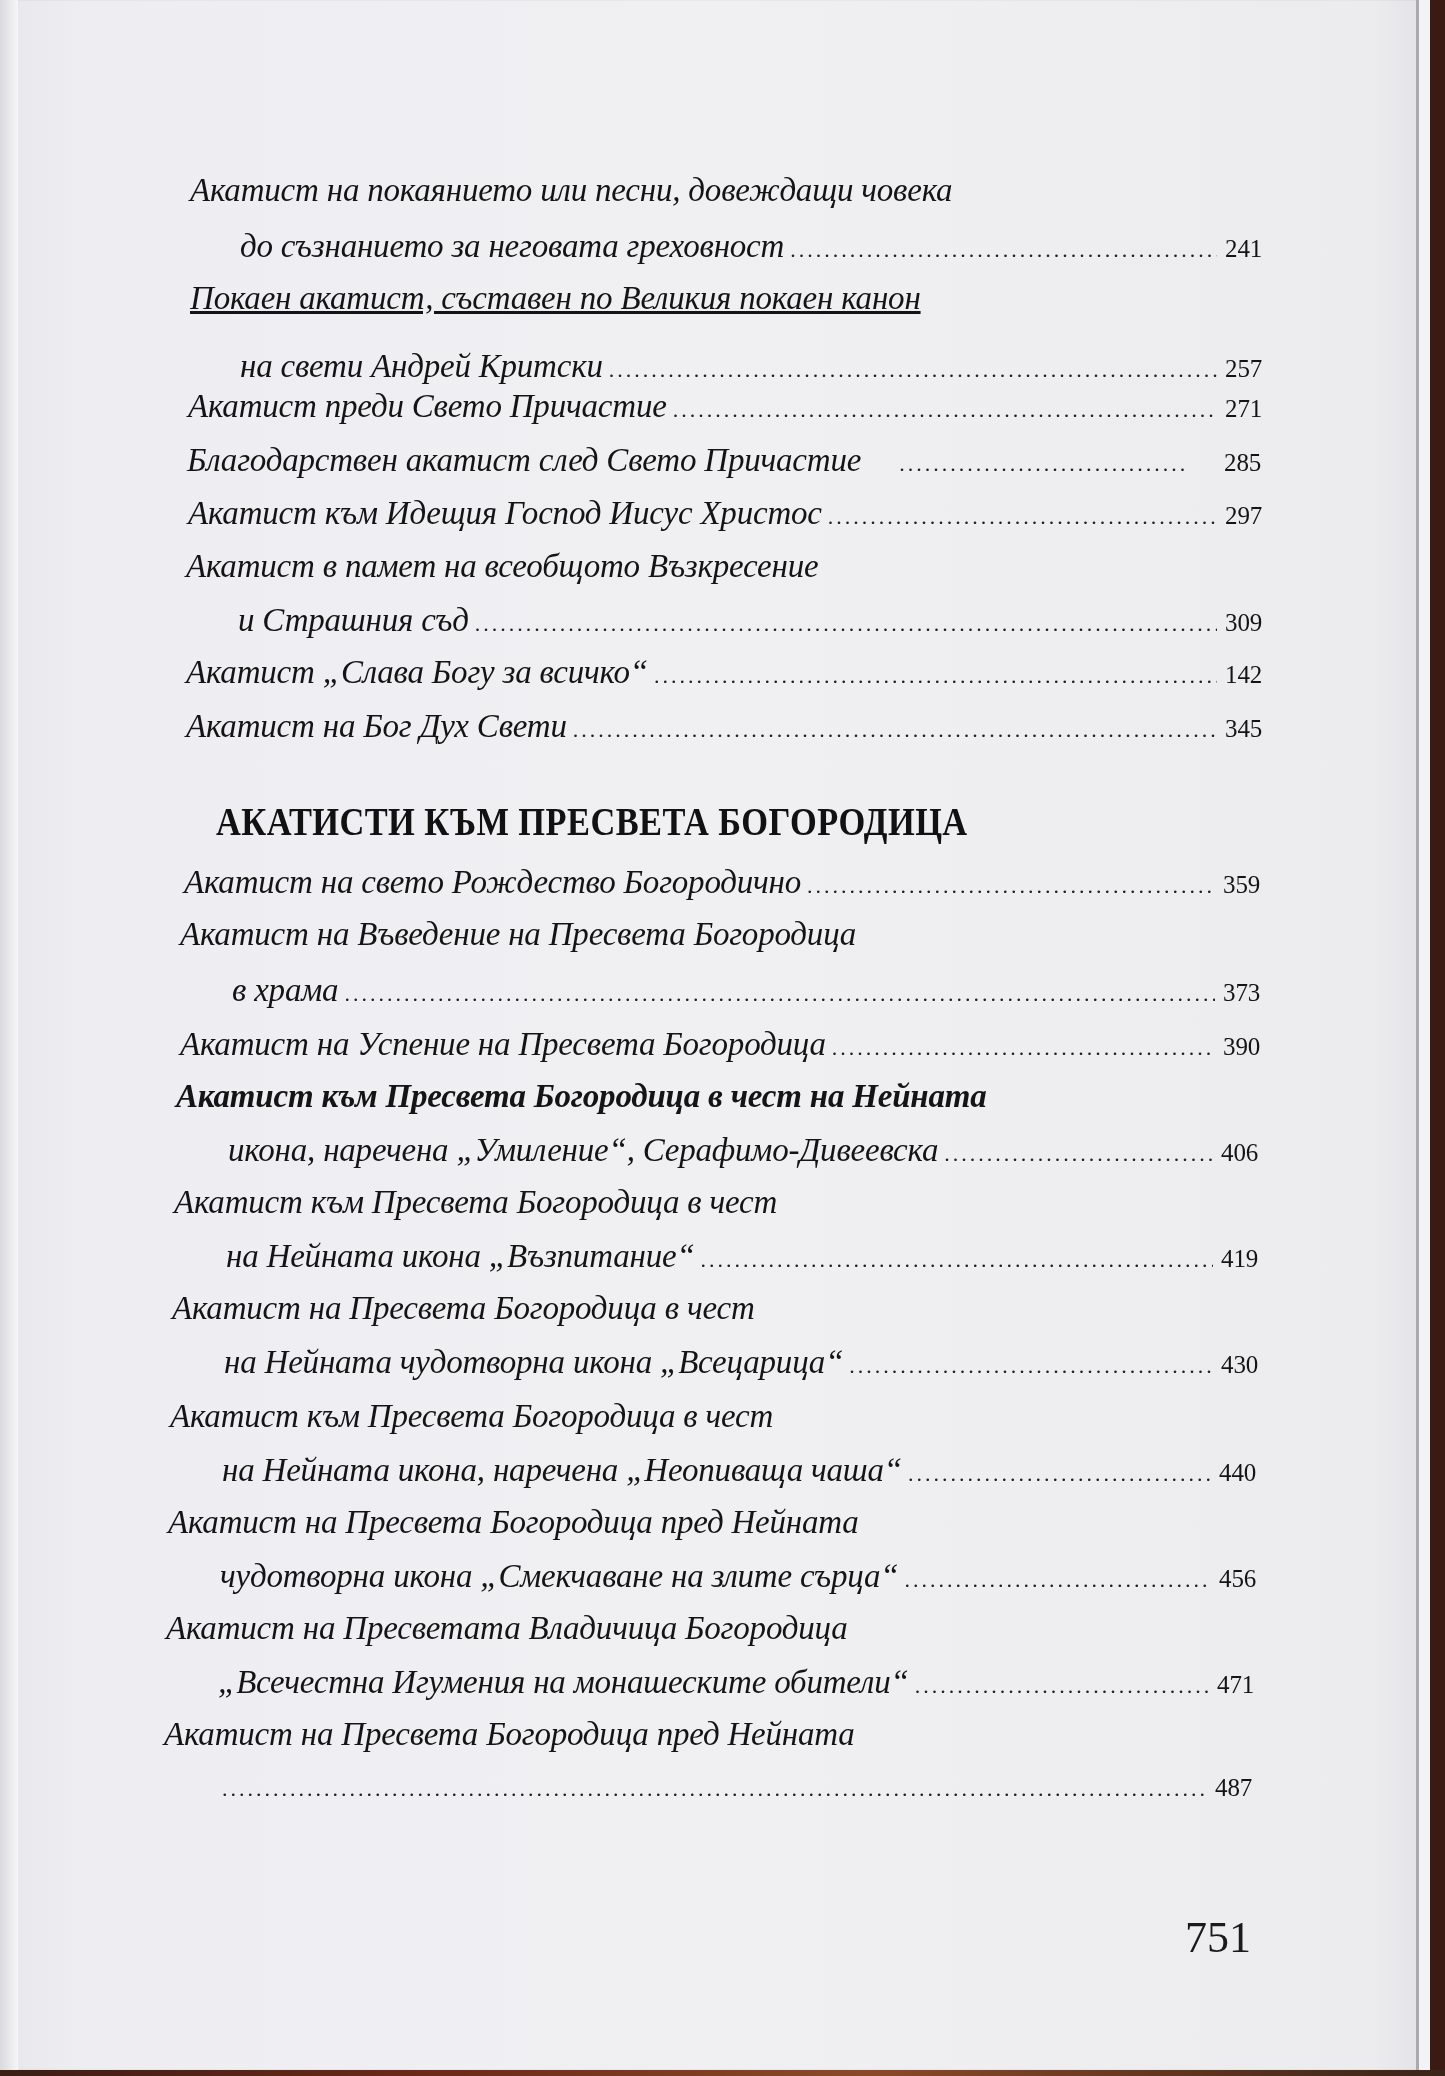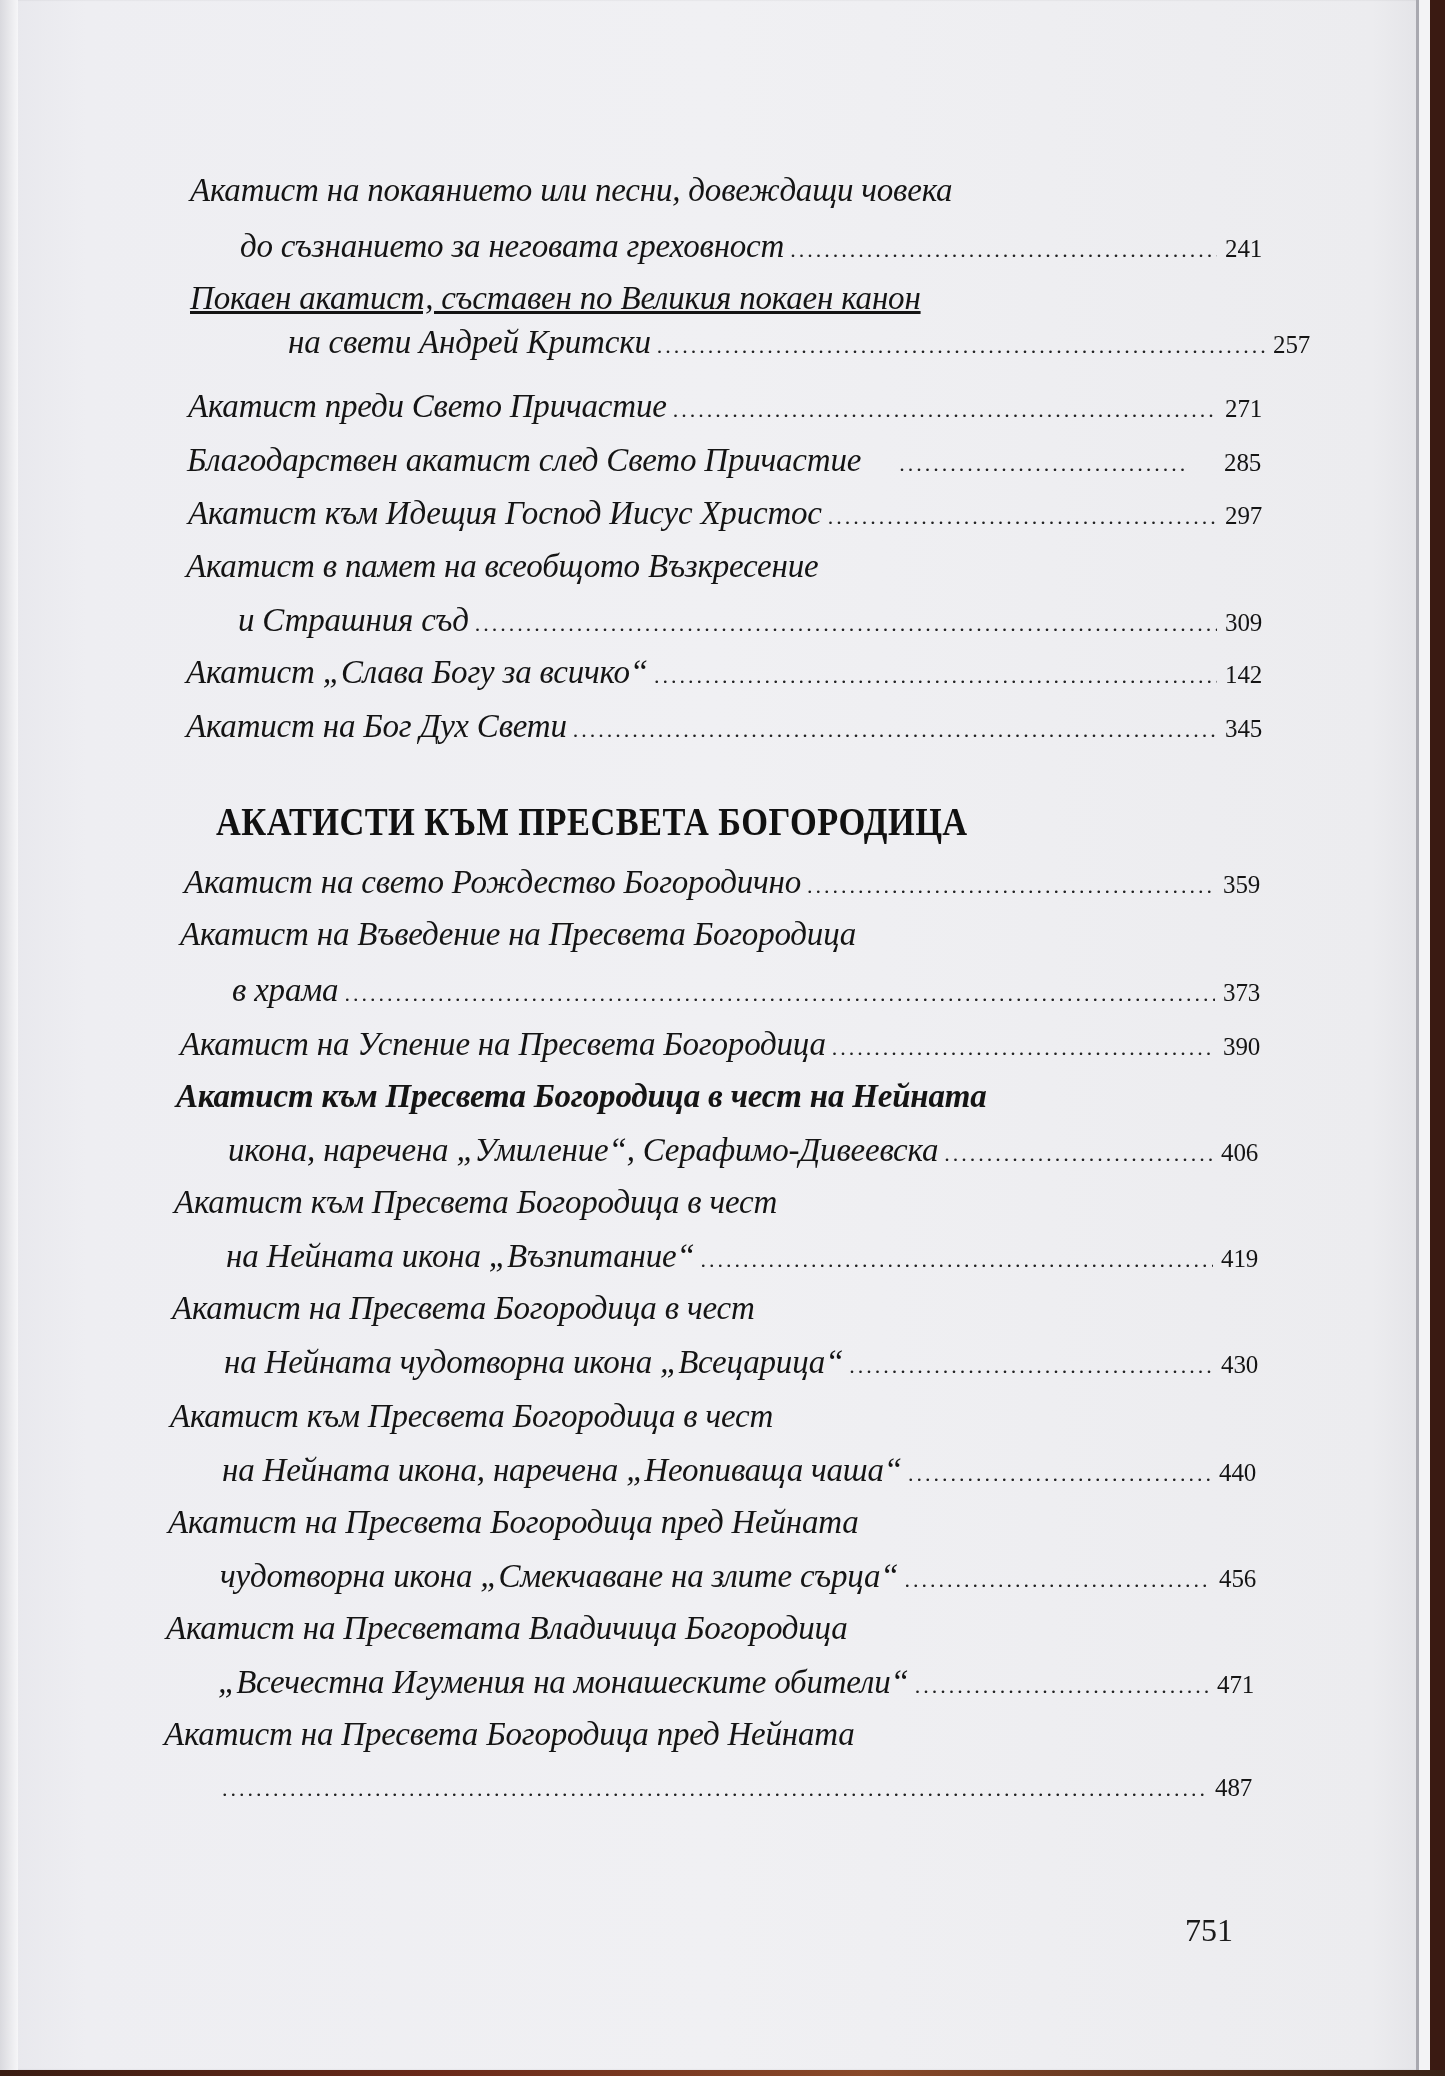--- a/index.html
+++ b/index.html
@@ -100,21 +100,21 @@
       white-space: nowrap;
       color: #111;
       transform: scaleX(0.86);
       transform-origin: left center;
     }
     .folio {
       position: absolute;
       left: 1185px;
       top: 1912px;
       font-family: "Liberation Serif", "DejaVu Serif", serif;
-      font-size: 32px;
+      font-size: 44px;
       color: #1a1a1a;
     }
   </style>
 </head>
 <body>
 
 <div class="page"></div>
 <div class="page-edge-left"></div>
 <div class="page-edge-right"></div>
 <div class="page-edge-right2"></div>
@@ -127,21 +127,21 @@
   </div>
   <div class="line" style="left:240px; top:220px; width:1022px;">
     <span class="text">до съзнанието за неговата греховност</span>
     <span class="leader"></span>
     <span class="num">241</span>
   </div>
 
   <div class="line" style="left:190px; top:272px; width:1000px;text-decoration:underline;">
     <span class="text">Покаен акатист, съставен по Великия покаен канон</span>
   </div>
-  <div class="line" style="left:240px; top:316px; width:1022px;margin-left:48px;">
+  <div class="line" style="left:240px; top:340px; width:1022px;">
     <span class="text">на свети Андрей Критски</span>
     <span class="leader"></span>
     <span class="num">257</span>
   </div>
 
   <div class="line" style="left:188px; top:380px; width:1074px;">
     <span class="text">Акатист преди Свето Причастие</span>
     <span class="leader"></span>
     <span class="num">271</span>
   </div>

